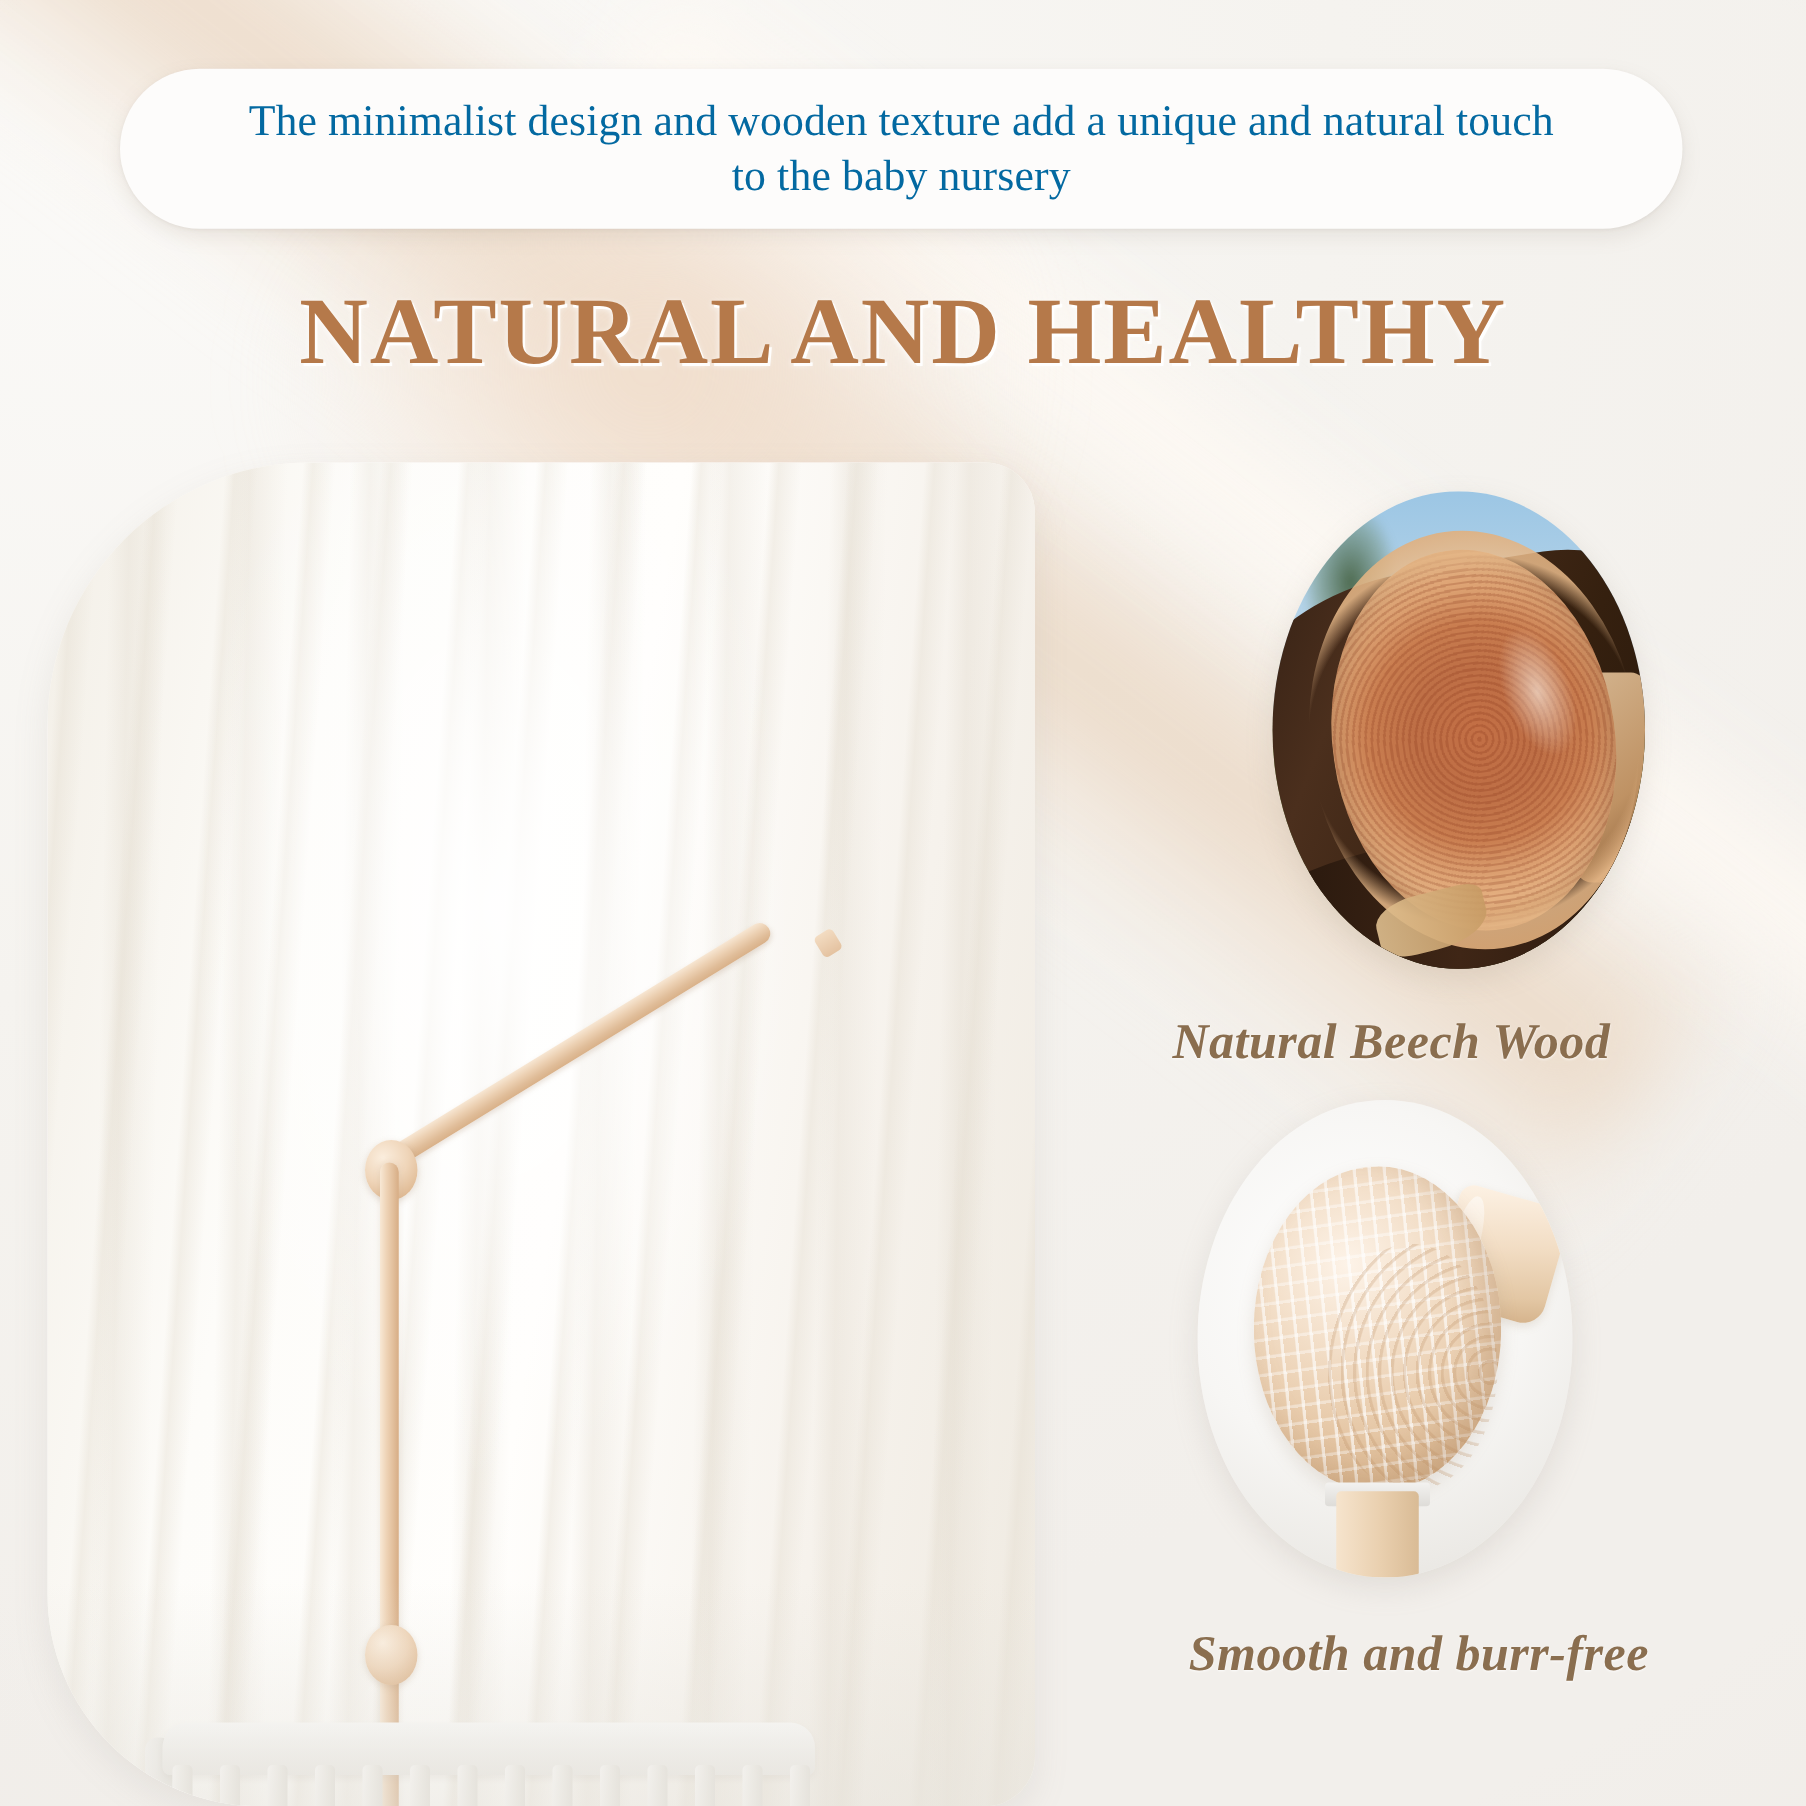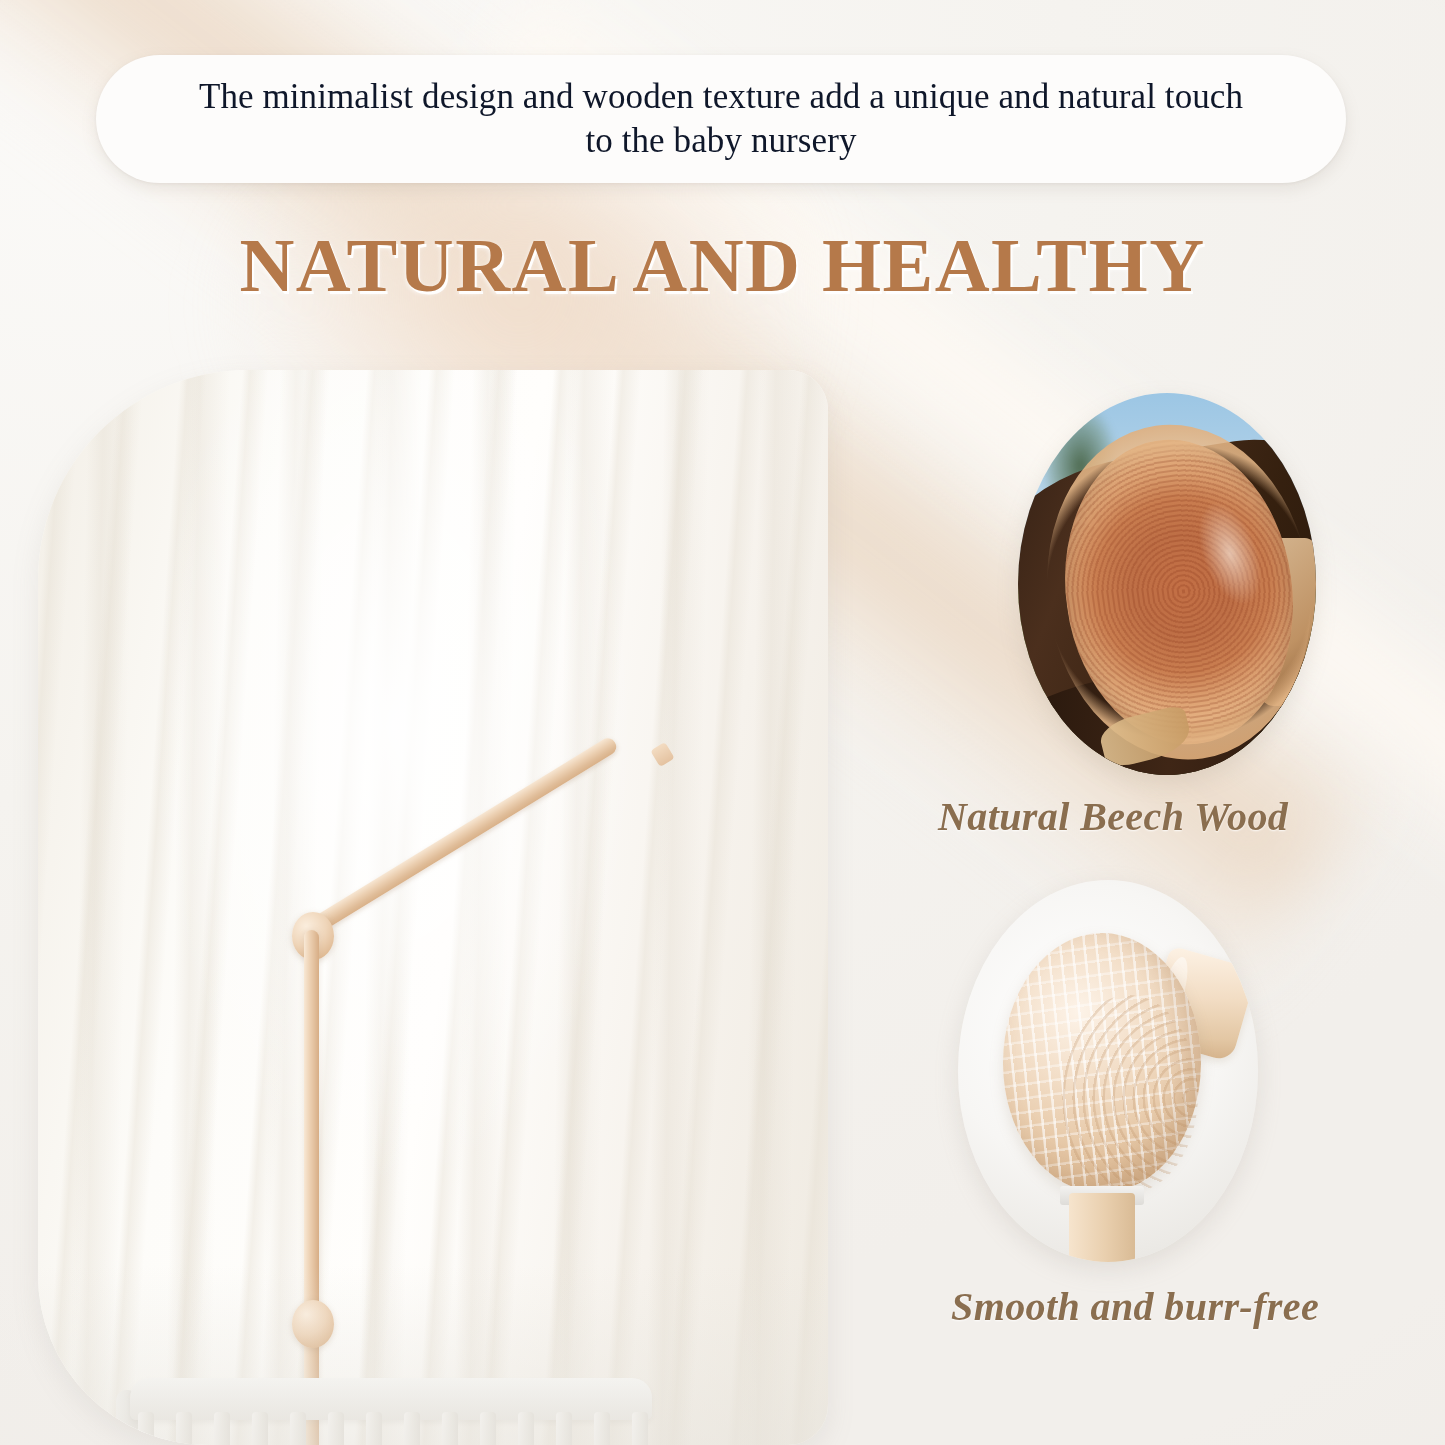--- a/index.html
+++ b/index.html
@@ -67,21 +67,21 @@
     width:1250px; height:128px;
     background:#fdfcfb;
     border-radius:64px;
     box-shadow:0 6px 16px rgba(140,128,115,.14), 0 1px 3px rgba(140,128,115,.10);
     display:flex; align-items:center; justify-content:center;
     z-index:6;
   }
   .banner-text{
     font-size:35px;
     line-height:1.26;
-    color:#0f172a;
+    color:#0369a1;
     text-align:center;
     letter-spacing:.1px;
     max-width:1060px;
   }
 
   
   .heading{
     position:absolute;
     left:0; right:0; top:222px;
     text-align:center;
@@ -332,20 +332,21 @@
   .caption{
     position:absolute;
     font-size:40px;
     font-weight:bold;
     font-style:italic;
     color:#8a6e4f;
     letter-spacing:.4px;
     text-shadow:0 1px 2px rgba(255,255,255,.85);
     white-space:nowrap;
     z-index:6;
+    margin-top:16px;
   }
   .cap-1{ left:938px; top:793px; }
   .cap-2{ left:951px; top:1283px; }
 </style>
 </head>
 <body>
 
 <div class="bg-base"></div>
 <div class="bg-diag"></div>
 <div class="bg-diag2"></div>

